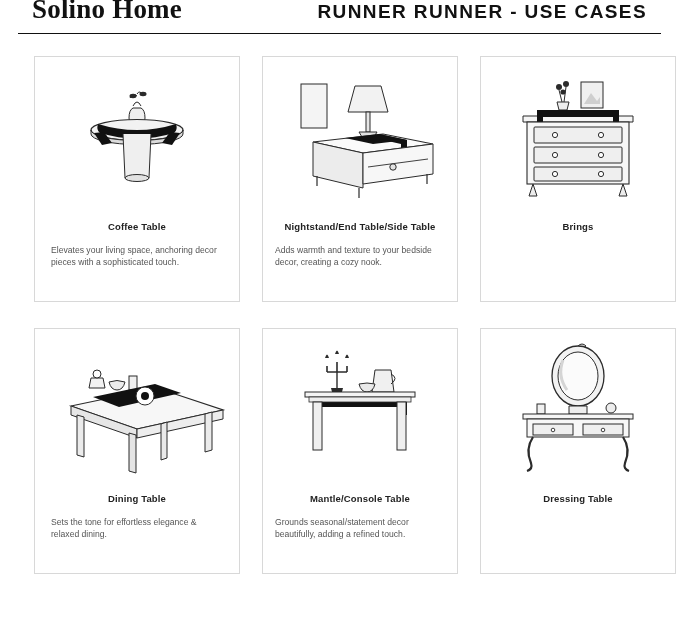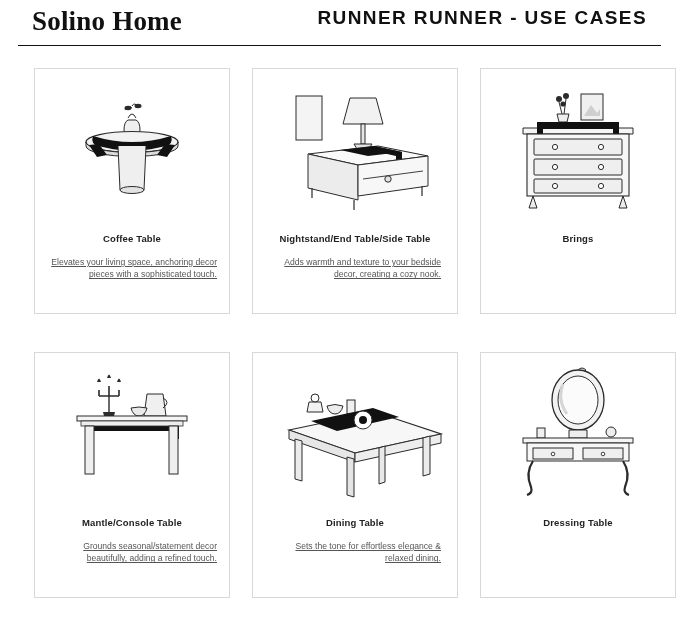--- a/index.html
+++ b/index.html
@@ -13,25 +13,25 @@
   }
   .page {
     width: 679px;
     height: 619px;
     position: relative;
     padding: 0 18px;
   }
   
   .header {
     display: flex;
-    align-items: flex-start;
+    align-items: flex-end;
     justify-content: space-between;
-    padding: 8px 14px 10px 14px;
+    padding: 16px 14px 10px 14px;
     border-bottom: 1.5px solid #111;
-    height: 46px;
+    height: 34px;
   }
   .brand {
     font-family: "Liberation Serif", serif;
     font-size: 27px;
     font-weight: 700;
     letter-spacing: 0.2px;
     color: #111;
     line-height: 1;
   }
   .header-title {
@@ -41,21 +41,21 @@
     letter-spacing: 1.4px;
     color: #111;
     line-height: 1;
     padding-bottom: 2px;
   }
   
   .grid {
     display: grid;
     grid-template-columns: repeat(3, 1fr);
     grid-template-rows: repeat(2, 246px);
-    gap: 38px 22px;
+    gap: 26px 22px;
     padding: 22px 16px 0 16px;
   }
   .card {
     border: 1px solid #d8d8d8;
     background: #fff;
     display: flex;
     flex-direction: column;
     align-items: center;
     padding: 10px 12px 12px 12px;
     position: relative;
@@ -73,24 +73,23 @@
     font-weight: 700;
     letter-spacing: 0.15px;
     color: #222;
     text-align: center;
     margin-top: 4px;
   }
   .card-desc {
     font-size: 8.6px;
     line-height: 1.45;
     color: #555;
-    text-align: right;
+    text-align: left;
     margin-top: 12px;
     max-width: 172px;
-    text-decoration: underline;
   }
   
   :root {
     --ink: #2b2b2b;
     --line: #3a3a3a;
     --fill: #efefef;
     --fill2: #e2e2e2;
     --dark: #111111;
   }
 </style>
@@ -191,20 +190,47 @@
 
           <path d="M40 114 l-4 12 l8 0 z" fill="#ececec" stroke="#2b2b2b" stroke-width="1"></path>
           <path d="M130 114 l-4 12 l8 0 z" fill="#ececec" stroke="#2b2b2b" stroke-width="1"></path>
         </svg>
       </div>
       <div class="card-title">Brings</div>
     </div>
 
     <div class="card">
       <div class="art">
+        <svg width="180" height="140" viewBox="0 0 180 140">
+
+          <path d="M44 34 l12 0 l2 10 l-16 0 z" fill="#f2f2f2" stroke="#2b2b2b" stroke-width="1"></path>
+          <circle cx="50" cy="30" r="4" fill="#fff" stroke="#2b2b2b" stroke-width="1"></circle>
+          <path d="M62 38 q8 -3 16 0 q-2 8 -8 8 q-6 0 -8 -8 z" fill="#ececec" stroke="#2b2b2b" stroke-width="1"></path>
+          <rect x="82" y="32" width="8" height="14" fill="#f0f0f0" stroke="#2b2b2b" stroke-width="1"></rect>
+
+          <path d="M24 62 l86 -18 l66 22 l-86 19 z" fill="#f7f7f7" stroke="#2b2b2b" stroke-width="1.2"></path>
+          <path d="M24 62 l0 9 l66 23 l0 -9 z" fill="#e6e6e6" stroke="#2b2b2b" stroke-width="1"></path>
+          <path d="M90 85 l0 9 l86 -19 l0 -9 z" fill="#ededed" stroke="#2b2b2b" stroke-width="1"></path>
+
+          <path d="M46 53 l62 -13 l26 9 l-62 14 z" fill="#111111"></path>
+          <circle cx="98" cy="52" r="9" fill="#ffffff" stroke="#2b2b2b" stroke-width="1"></circle>
+          <circle cx="98" cy="52" r="4" fill="#111111"></circle>
+
+          <path d="M30 71 l0 40 l7 2 l0 -40 z" fill="#ebebeb" stroke="#2b2b2b" stroke-width="1"></path>
+          <path d="M82 89 l0 38 l7 2 l0 -38 z" fill="#e4e4e4" stroke="#2b2b2b" stroke-width="1"></path>
+          <path d="M158 70 l0 38 l7 -2 l0 -38 z" fill="#ebebeb" stroke="#2b2b2b" stroke-width="1"></path>
+          <path d="M114 80 l0 36 l6 -2 l0 -36 z" fill="#e9e9e9" stroke="#2b2b2b" stroke-width="1"></path>
+        </svg>
+      </div>
+      <div class="card-title">Dining Table</div>
+      <div class="card-desc">Sets the tone for effortless elegance &amp; relaxed dining.</div>
+    </div>
+
+    <div class="card">
+      <div class="art">
         <svg width="170" height="140" viewBox="0 0 170 140">
 
           <path d="M52 22 l0 6 M62 18 l0 10 M72 22 l0 6" stroke="#2b2b2b" stroke-width="1.6" fill="none"></path>
           <path d="M50 14 q2 -7 4 0 z M60 10 q2 -7 4 0 z M70 14 q2 -7 4 0 z" fill="#2b2b2b"></path>
           <path d="M52 28 l20 0 M62 28 l0 16" stroke="#2b2b2b" stroke-width="1.4" fill="none"></path>
           <path d="M56 44 l12 0 l-1 4 l-10 0 z" fill="#2b2b2b"></path>
 
           <path d="M100 26 l16 0 l3 22 l-22 0 z" fill="#f0f0f0" stroke="#2b2b2b" stroke-width="1"></path>
           <path d="M116 30 q8 4 0 10" fill="none" stroke="#2b2b2b" stroke-width="1"></path>
 
@@ -215,47 +241,20 @@
           <rect x="40" y="53" width="92" height="10" fill="#111111"></rect>
           <path d="M40 63 l0 8 l7 0 l0 -8 z M125 63 l0 8 l7 0 l0 -8 z" fill="#111111"></path>
 
           <rect x="34" y="53" width="102" height="5" fill="#ededed" stroke="#2b2b2b" stroke-width="0.8"></rect>
           <rect x="38" y="58" width="9" height="48" fill="#efefef" stroke="#2b2b2b" stroke-width="1"></rect>
           <rect x="122" y="58" width="9" height="48" fill="#efefef" stroke="#2b2b2b" stroke-width="1"></rect>
         </svg>
       </div>
       <div class="card-title">Mantle/Console Table</div>
       <div class="card-desc">Grounds seasonal/statement decor beautifully, adding a refined touch.</div>
-    </div>
-
-    <div class="card">
-      <div class="art">
-        <svg width="180" height="140" viewBox="0 0 180 140">
-
-          <path d="M44 34 l12 0 l2 10 l-16 0 z" fill="#f2f2f2" stroke="#2b2b2b" stroke-width="1"></path>
-          <circle cx="50" cy="30" r="4" fill="#fff" stroke="#2b2b2b" stroke-width="1"></circle>
-          <path d="M62 38 q8 -3 16 0 q-2 8 -8 8 q-6 0 -8 -8 z" fill="#ececec" stroke="#2b2b2b" stroke-width="1"></path>
-          <rect x="82" y="32" width="8" height="14" fill="#f0f0f0" stroke="#2b2b2b" stroke-width="1"></rect>
-
-          <path d="M24 62 l86 -18 l66 22 l-86 19 z" fill="#f7f7f7" stroke="#2b2b2b" stroke-width="1.2"></path>
-          <path d="M24 62 l0 9 l66 23 l0 -9 z" fill="#e6e6e6" stroke="#2b2b2b" stroke-width="1"></path>
-          <path d="M90 85 l0 9 l86 -19 l0 -9 z" fill="#ededed" stroke="#2b2b2b" stroke-width="1"></path>
-
-          <path d="M46 53 l62 -13 l26 9 l-62 14 z" fill="#111111"></path>
-          <circle cx="98" cy="52" r="9" fill="#ffffff" stroke="#2b2b2b" stroke-width="1"></circle>
-          <circle cx="98" cy="52" r="4" fill="#111111"></circle>
-
-          <path d="M30 71 l0 40 l7 2 l0 -40 z" fill="#ebebeb" stroke="#2b2b2b" stroke-width="1"></path>
-          <path d="M82 89 l0 38 l7 2 l0 -38 z" fill="#e4e4e4" stroke="#2b2b2b" stroke-width="1"></path>
-          <path d="M158 70 l0 38 l7 -2 l0 -38 z" fill="#ebebeb" stroke="#2b2b2b" stroke-width="1"></path>
-          <path d="M114 80 l0 36 l6 -2 l0 -36 z" fill="#e9e9e9" stroke="#2b2b2b" stroke-width="1"></path>
-        </svg>
-      </div>
-      <div class="card-title">Dining Table</div>
-      <div class="card-desc">Sets the tone for effortless elegance &amp; relaxed dining.</div>
     </div>
 
     <div class="card">
       <div class="art">
         <svg width="170" height="145" viewBox="0 0 170 145">
 
           <path d="M85 4 q4 -4 8 0 q-4 4 -8 0 z" fill="#e8e8e8" stroke="#2b2b2b" stroke-width="1"></path>
           <ellipse cx="85" cy="34" rx="26" ry="30" fill="#f2f2f2" stroke="#2b2b2b" stroke-width="1.3"></ellipse>
           <ellipse cx="85" cy="34" rx="20" ry="24" fill="#fbfbfb" stroke="#2b2b2b" stroke-width="1"></ellipse>
           <path d="M70 18 q-6 16 4 30" fill="none" stroke="#d5d5d5" stroke-width="3"></path>

